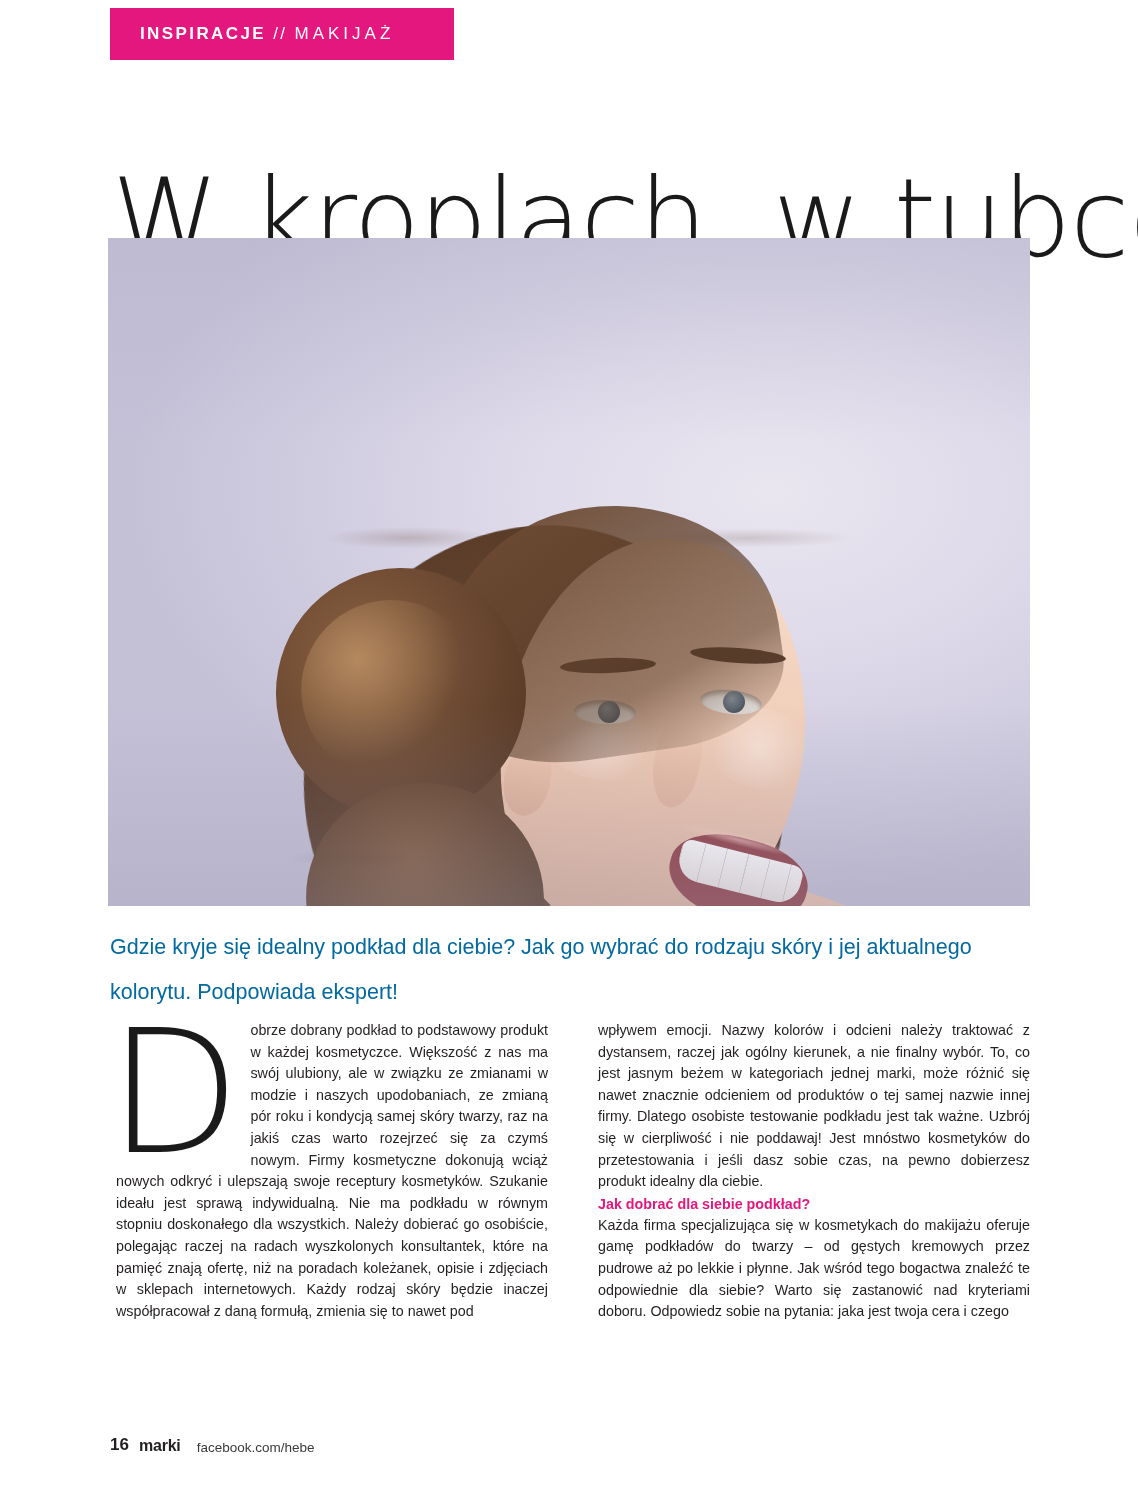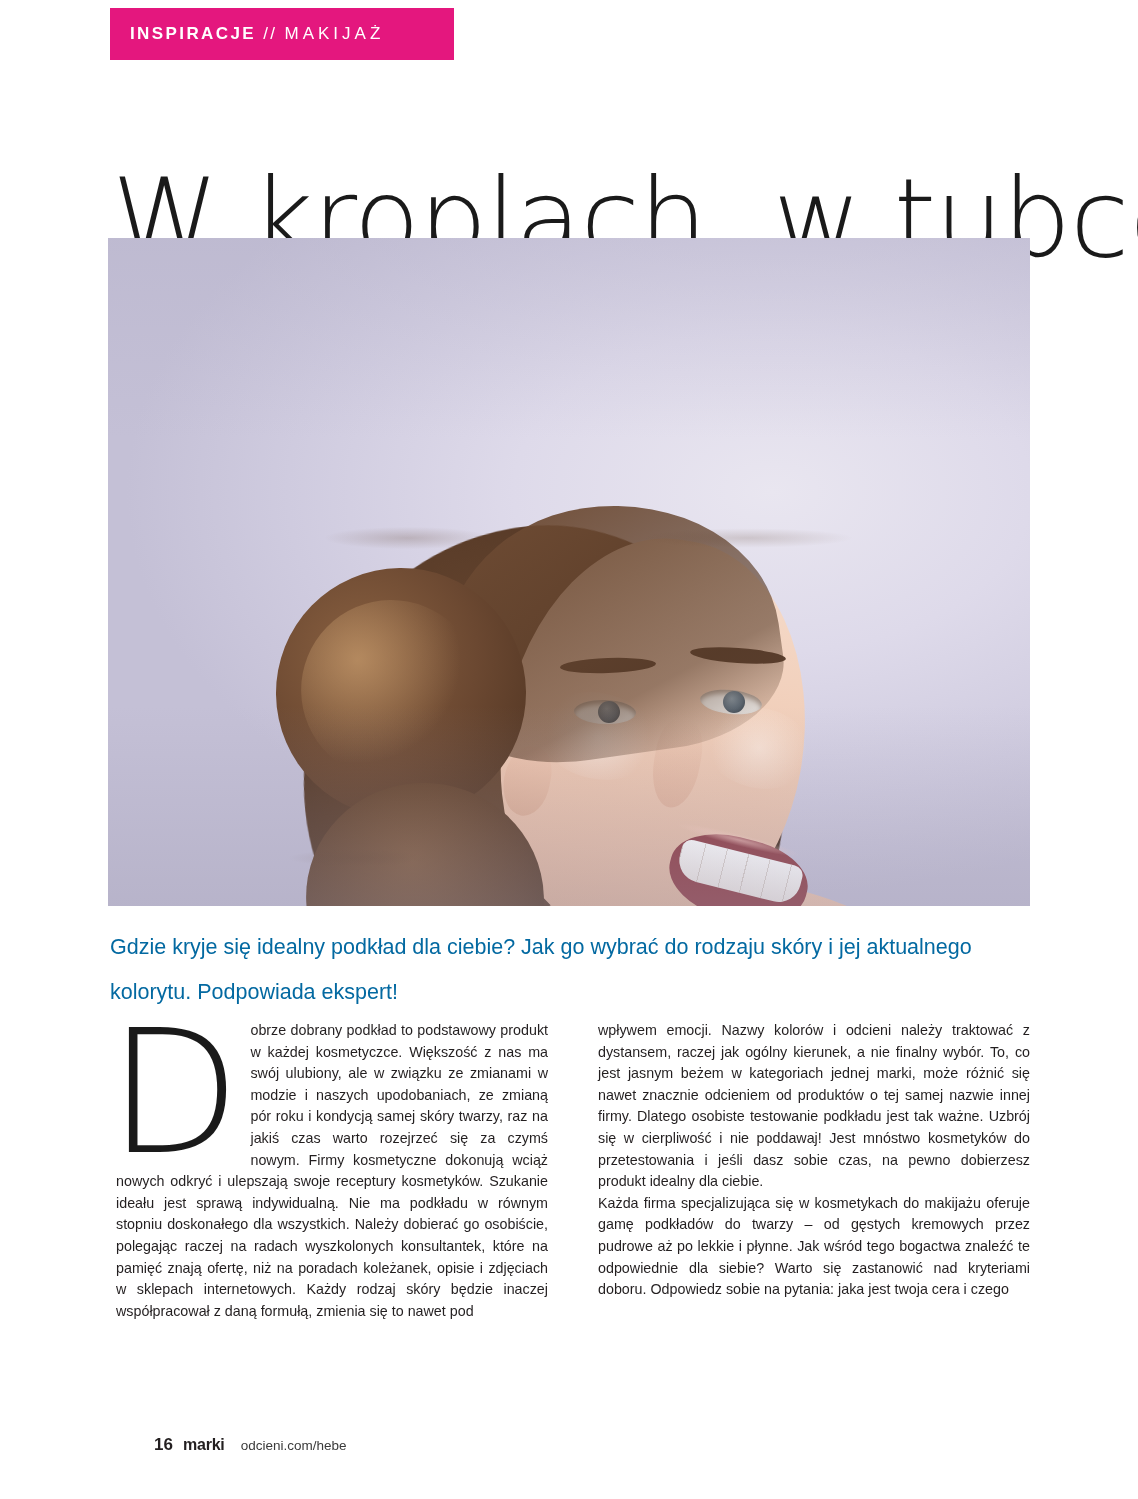--- a/index.html
+++ b/index.html
@@ -17,21 +17,21 @@
   
   .tag {
     position: absolute;
     left: 110px;
     top: 8px;
     width: 344px;
     height: 52px;
     background: #e4177e;
     display: flex;
     align-items: center;
-    padding-left: 20px;
+    padding-left: 30px;
   }
   .tag-text {
     color: #ffffff;
     font-size: 17px;
     letter-spacing: 2.4px;
     font-weight: bold;
     white-space: nowrap;
   }
   .tag-text .sep {
     font-weight: normal;
@@ -267,23 +267,22 @@
     margin-top: 4px;
   }
   .col p + p { margin-top: 0; }
 
   
   .footer {
     position: absolute;
     left: 110px;
     bottom: 44px;
     display: flex;
-    align-items: center;
+    align-items: flex-end;
     gap: 10px;
-    margin-left: 44px;
   }
   .pg-num { font-size: 17px; font-weight: bold; color: #231f20; }
   .brand { font-size: 16px; font-weight: bold; color: #231f20; letter-spacing: -0.2px; }
   .fb { font-size: 13.5px; color: #3a3a3a; margin-left: 6px; }
 </style>
 </head>
 <body>
 
 <div class="tag">
   <div class="tag-text">
@@ -327,21 +326,22 @@
 
 <div class="lead">Gdzie kryje się idealny podkład dla ciebie? Jak go wybrać do rodzaju skóry i jej aktualnego kolorytu. Podpowiada ekspert!</div>
 
 <div class="cols">
   <div class="col dropcap-wrap">
     <span class="dropcap">D</span>
     <p>obrze dobrany podkład to podstawowy produkt w każdej kosmetyczce. Większość z nas ma swój ulubiony, ale w związku ze zmianami w modzie i  naszych upodobaniach, ze zmianą pór roku i kondycją samej skóry twarzy, raz na jakiś czas warto rozejrzeć się za czymś nowym. Firmy kosmetyczne dokonują wciąż nowych odkryć i ulepszają swoje receptury kosmetyków. Szukanie ideału jest sprawą indywidualną. Nie ma podkładu w równym stopniu doskonałego dla wszystkich. Należy dobierać go osobiście, polegając raczej na radach wyszkolonych konsultantek, które na pamięć znają ofertę, niż na poradach koleżanek, opisie i zdjęciach w sklepach internetowych. Każdy rodzaj skóry będzie inaczej współpracował z daną formułą, zmienia się to nawet pod</p>
   </div>
   <div class="col">
     <p>wpływem emocji. Nazwy kolorów i odcieni należy traktować z dystansem, raczej jak ogólny kierunek, a nie finalny wybór. To, co jest jasnym beżem w kategoriach jednej marki, może różnić się nawet znacznie odcieniem od produktów o tej samej nazwie innej firmy. Dlatego osobiste testowanie podkładu jest tak ważne. Uzbrój się w cierpliwość i nie poddawaj! Jest mnóstwo kosmetyków do przetestowania i jeśli dasz sobie czas, na pewno dobierzesz produkt idealny dla ciebie.</p>
+    <p class="subhead">Jak dobrać dla siebie podkład?</p>
     <p>Każda firma specjalizująca się w kosmetykach do makijażu oferuje gamę podkładów do twarzy – od gęstych kremowych przez pudrowe aż po lekkie i płynne. Jak wśród tego bogactwa znaleźć te odpowiednie dla siebie? Warto się zastanowić nad kryteriami doboru. Odpowiedz sobie na pytania: jaka jest twoja cera i czego</p>
   </div>
 </div>
 
 <div class="footer">
   <span class="pg-num">16</span>
   <span class="brand">marki</span>
-  <span class="fb">odcieni.com/hebe</span>
+  <span class="fb">facebook.com/hebe</span>
 </div>
 
 </body></html>

